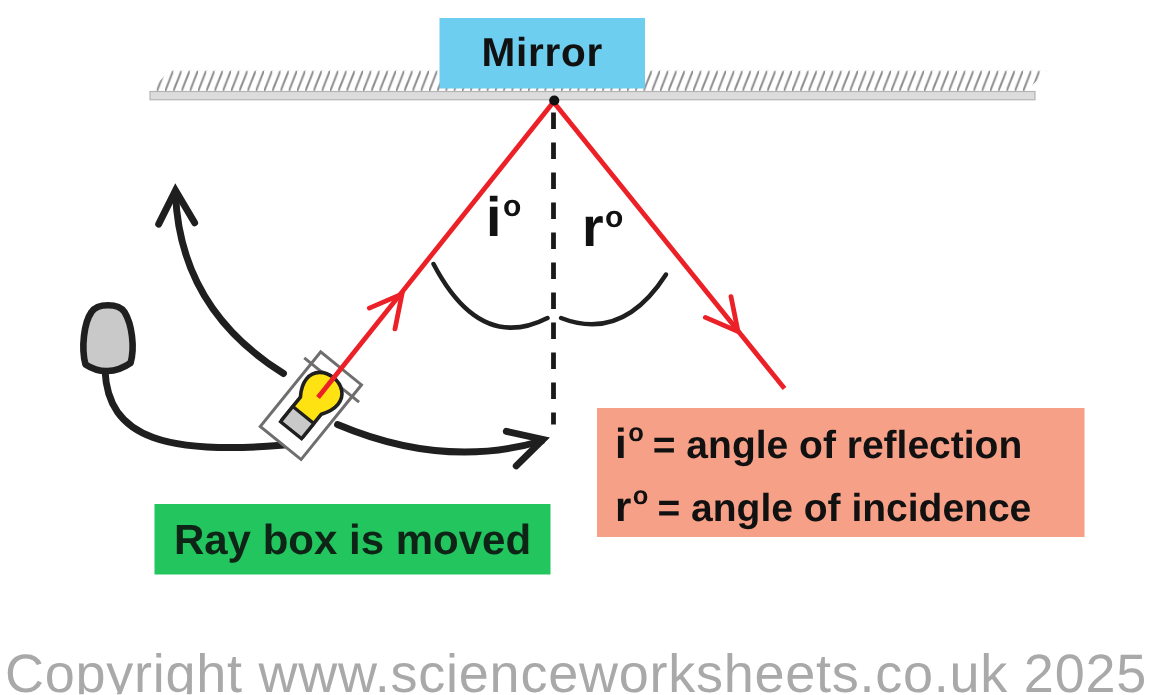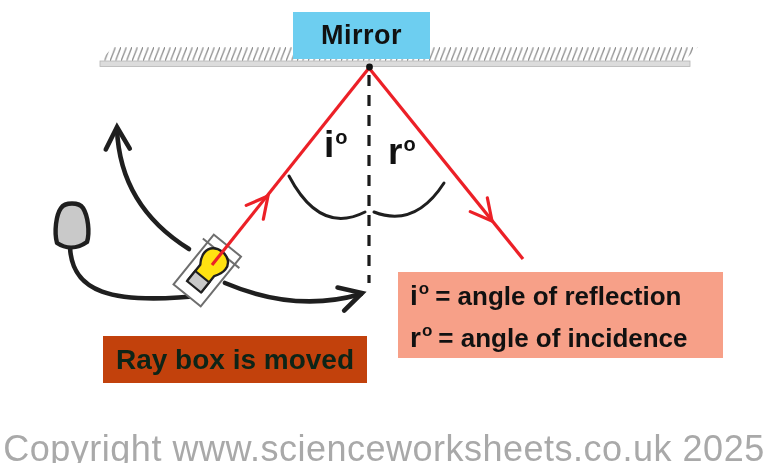--- a/index.html
+++ b/index.html
@@ -20,21 +20,21 @@
   .angle-r{left:388px;top:131px;}
   .legend-box{
     left:398px;top:272px;width:325px;height:86px;background:#f7a088;
     padding:5px 0 0 12px;box-sizing:border-box;
   }
   .legend-line{font-size:26px;line-height:38px;white-space:nowrap;font-weight:600;}
   .legend-line .sym{font-size:28px;}
   .legend-line .deg{font-size:17px;position:relative;top:-11px;margin-left:1px;}
   .legend-line .def{margin-left:6px;}
   .caption-box{
-    left:103px;top:336px;width:264px;height:47px;background:#c2410c;
+    left:103px;top:336px;width:264px;height:47px;background:#22c55e;
     display:flex;align-items:center;justify-content:center;
     font-size:28px;font-weight:600;color:#0d2417;
   }
   .copyright{
     left:0;top:428px;width:768px;text-align:center;
     font-size:36px;color:#a9a9a9;font-weight:400;letter-spacing:.5px;
   }
   .black-stroke{stroke:#1f1f1f;fill:none;stroke-linecap:round;}
 </style>
 </head>

